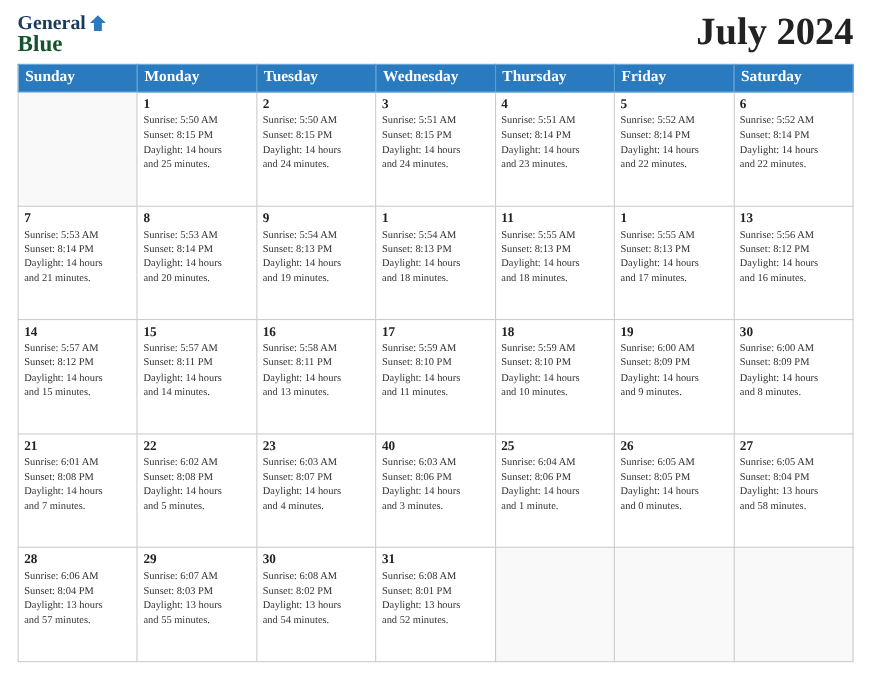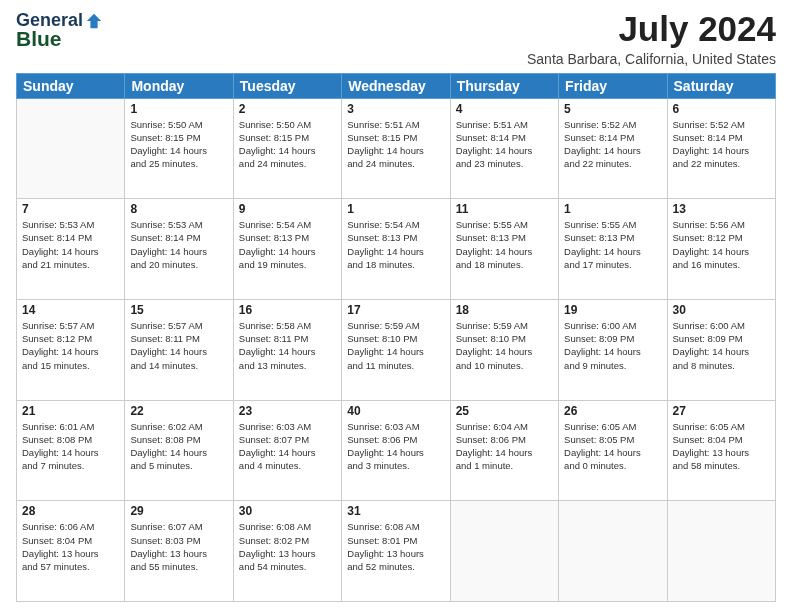--- a/index.html
+++ b/index.html
@@ -9,20 +9,21 @@
       width: 792px;
       height: 612px;
       overflow: hidden;
     }
     .page {
       width: 792px;
       height: 612px;
       padding: 10px 16px 10px 16px;
       display: flex;
       flex-direction: column;
+      font-family: Liberation Serif, serif;
     }
     .header {
       display: flex;
       justify-content: space-between;
       align-items: flex-start;
       margin-bottom: 6px;
     }
     .logo {
       display: flex;
       flex-direction: column;
@@ -104,21 +105,20 @@
       <div class="logo-text">
         <span class="logo-general">General</span>
         <svg class="logo-icon" viewBox="0 0 20 20">
           <polygon points="10,2 18,10 14,10 14,18 6,18 6,10 2,10" fill="#2a7abf"></polygon>
         </svg>
       </div>
       <span class="logo-blue" style="font-size:21px;font-weight:bold;color:#14532d;margin-top:-4px;">Blue</span>
     </div>
     <div class="title-block">
       <div class="month-title">July 2024</div>
-      <div class="location-title">Santa Barbara, California, United States</div>
     </div>
   </div>
 
   <table class="calendar">
     <thead>
       <tr>
         <th>Sunday</th>
         <th>Monday</th>
         <th>Tuesday</th>
         <th>Wednesday</th>

